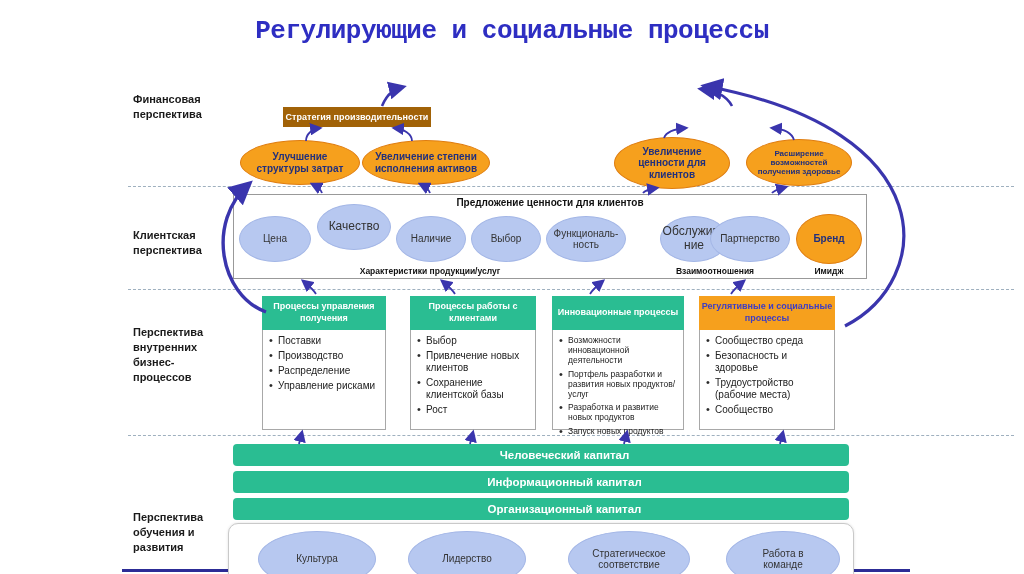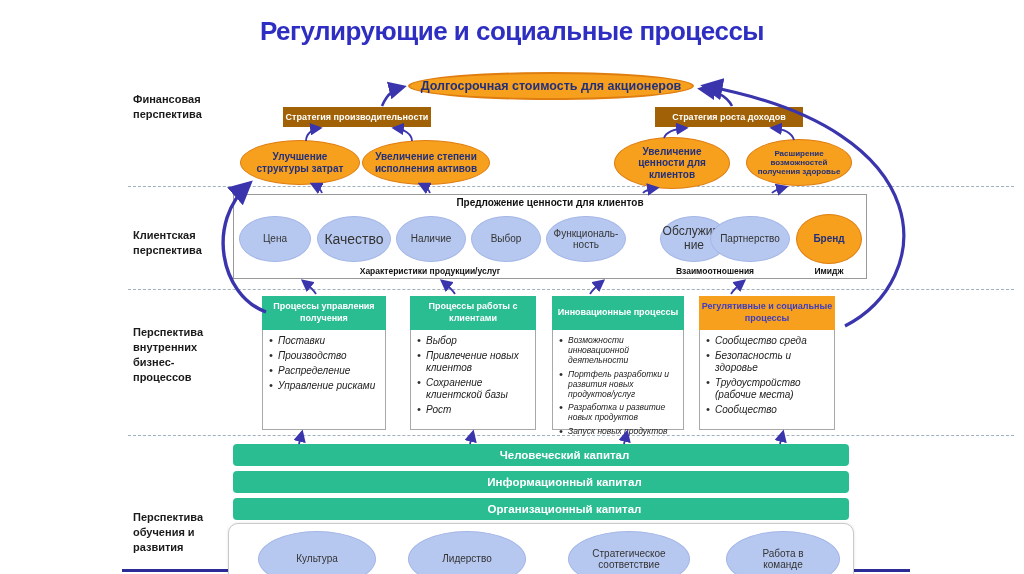--- a/index.html
+++ b/index.html
@@ -1,37 +1,37 @@
 <!DOCTYPE html>
 <html><head>
 <meta charset="utf-8">
 <style>
   * { margin:0; padding:0; box-sizing:border-box; }
   body { font-family:"Liberation Sans", sans-serif; background:#fff; }
   .canvas { position:relative; width:1024px; height:574px; background:#fff; overflow:hidden; }
   .title { position:absolute; top:16px; left:0; width:100%; text-align:center;
-           font-size:26px; font-weight:bold; color:#2e2ec2; letter-spacing:-0.5px; }
+           font-size:26px; font-weight:bold; color:#2e2ec2; letter-spacing:-0.5px;font-family:Liberation Mono, monospace; }
   .plabel { position:absolute; font-size:11px; font-weight:bold; color:#1a1a1a; line-height:1.35; }
   .dash { position:absolute; left:128px; width:886px; border-top:1.5px dashed #9fb0bf; height:0; }
   .ellipse { position:absolute; border-radius:50%; display:flex; align-items:center; justify-content:center;
              text-align:center; line-height:1.15; }
   .orange { background:#f6a01d; border:1.5px solid #df7d10; color:#22307c; font-weight:bold; }
   .blue-e { background:#b7c8f0; border:1px solid #a3b6e6; color:#333; }
   .topell { font-size:12.5px; }
   .strat  { position:absolute; height:20px; background:#a16207; color:#fff; font-weight:bold; font-size:9px;
             display:flex; align-items:center; justify-content:center; text-align:center; }
   .cbox { position:absolute; left:233px; top:194px; width:634px; height:85px; background:#fff; border:1px solid #999; }
   .cbox-title { position:absolute; top:197px; left:233px; width:634px; text-align:center; font-size:10px; font-weight:bold; color:#111; }
   .glabel { position:absolute; top:266px; font-size:8.5px; font-weight:bold; color:#111; text-align:center; }
   .pbox-h { position:absolute; top:296px; height:34px; display:flex; align-items:center; justify-content:center;
             text-align:center; font-size:9px; font-weight:bold; padding:2px; line-height:1.3; }
   .pbox-h.green { background:#2abd92; color:#fff; }
   .pbox-h.orangeh { background:#f6a01d; color:#3d3dc4; }
   .pbox-b { position:absolute; top:330px; height:100px; background:#fff; border:1px solid #a8a8a8; border-top:none;
-            padding:5px 3px 3px 5px;font-style:italic; }
+            padding:5px 3px 3px 5px; }
   .pbox-b ul { list-style:none; }
   .pbox-b li { position:relative; padding-left:10px; margin-bottom:3px; line-height:1.2; color:#222; }
   .pbox-b li::before { content:"\2022"; position:absolute; left:1px; top:-1px; color:#2a2a2a; font-size:11px; }
   .fs10 { font-size:10px; } .fs85 { font-size:8.5px; }
   .bar { position:absolute; left:233px; width:616px; height:22px; background:#2abd92; border-radius:4px;
          color:#fff; font-weight:bold; font-size:11.5px; display:flex; align-items:center; justify-content:center;padding-left:47px; }
   .learnbox { position:absolute; left:228px; top:523px; width:626px; height:60px; background:#fff;
               border:1px solid #c9c9c9; border-radius:10px 10px 0 0; box-shadow:0 0 3px rgba(0,0,0,0.12); }
   .bline { position:absolute; left:122px; top:569px; width:788px; height:3px; background:#2c2c96; }
   svg.arrows { position:absolute; left:0; top:0; z-index:12; pointer-events:none; }
@@ -46,34 +46,32 @@
 
   <div class="plabel" style="left:133px;top:92px;width:78px">Финансовая перспектива</div>
   <div class="plabel" style="left:133px;top:228px;width:78px">Клиентская перспектива</div>
   <div class="plabel" style="left:133px;top:325px;width:95px">Перспектива внутренних бизнес-процессов</div>
   <div class="plabel" style="left:133px;top:510px;width:78px">Перспектива обучения и развития</div>
 
   <div class="dash" style="top:186px"></div>
   <div class="dash" style="top:289px"></div>
   <div class="dash" style="top:435px"></div>
 
-  <div class="ellipse orange topell z6" style="left:408px;top:72px;width:286px;height:28px;border-width:2px">Долгосрочная стоимость для акционеров</div>
   <div class="strat z6" style="left:283px;top:107px;width:148px">Стратегия производительности</div>
-  <div class="strat z6" style="left:655px;top:107px;width:148px">Стратегия роста доходов</div>
 
   <div class="ellipse orange z6" style="left:240px;top:140px;width:120px;height:45px;font-size:10px;padding:0 8px">Улучшение структуры затрат</div>
   <div class="ellipse orange z6" style="left:362px;top:140px;width:128px;height:45px;font-size:10px;padding:0 8px">Увеличение степени исполнения активов</div>
   <div class="ellipse orange z6" style="left:614px;top:137px;width:116px;height:52px;font-size:10px;padding:0 10px">Увеличение ценности для клиентов</div>
   <div class="ellipse orange z6" style="left:746px;top:139px;width:106px;height:47px;font-size:8px;padding:0 10px">Расширение возможностей получения здоровье</div>
 
   <div class="cbox z5"></div>
   <div class="cbox-title z6">Предложение ценности для клиентов</div>
 
   <div class="ellipse blue-e z6" style="left:239px;top:216px;width:72px;height:46px;font-size:10px">Цена</div>
-  <div class="ellipse blue-e z6" style="left:317px;top:216px;width:74px;height:46px;font-size:14px">Качество</div>
+  <div class="ellipse blue-e z6" style="left:317px;top:204px;width:74px;height:46px;font-size:12px">Качество</div>
   <div class="ellipse blue-e z6" style="left:396px;top:216px;width:70px;height:46px;font-size:10px">Наличие</div>
   <div class="ellipse blue-e z6" style="left:471px;top:216px;width:70px;height:46px;font-size:10px">Выбор</div>
   <div class="ellipse blue-e z6" style="left:546px;top:216px;width:80px;height:46px;font-size:10px;padding:0 6px">Функциональ-ность</div>
   <div class="ellipse blue-e z6" style="left:660px;top:216px;width:68px;height:46px;font-size:12px;padding:0 5px">Обслужива ние</div>
   <div class="ellipse blue-e z6" style="left:710px;top:216px;width:80px;height:46px;font-size:10px">Партнерство</div>
   <div class="ellipse orange z6" style="left:796px;top:214px;width:66px;height:50px;font-size:10px">Бренд</div>
 
   <div class="glabel z6" style="left:280px;width:300px">Характеристики продукции/услуг</div>
   <div class="glabel z6" style="left:655px;width:120px">Взаимоотношения</div>
   <div class="glabel z6" style="left:798px;width:62px">Имидж</div>

